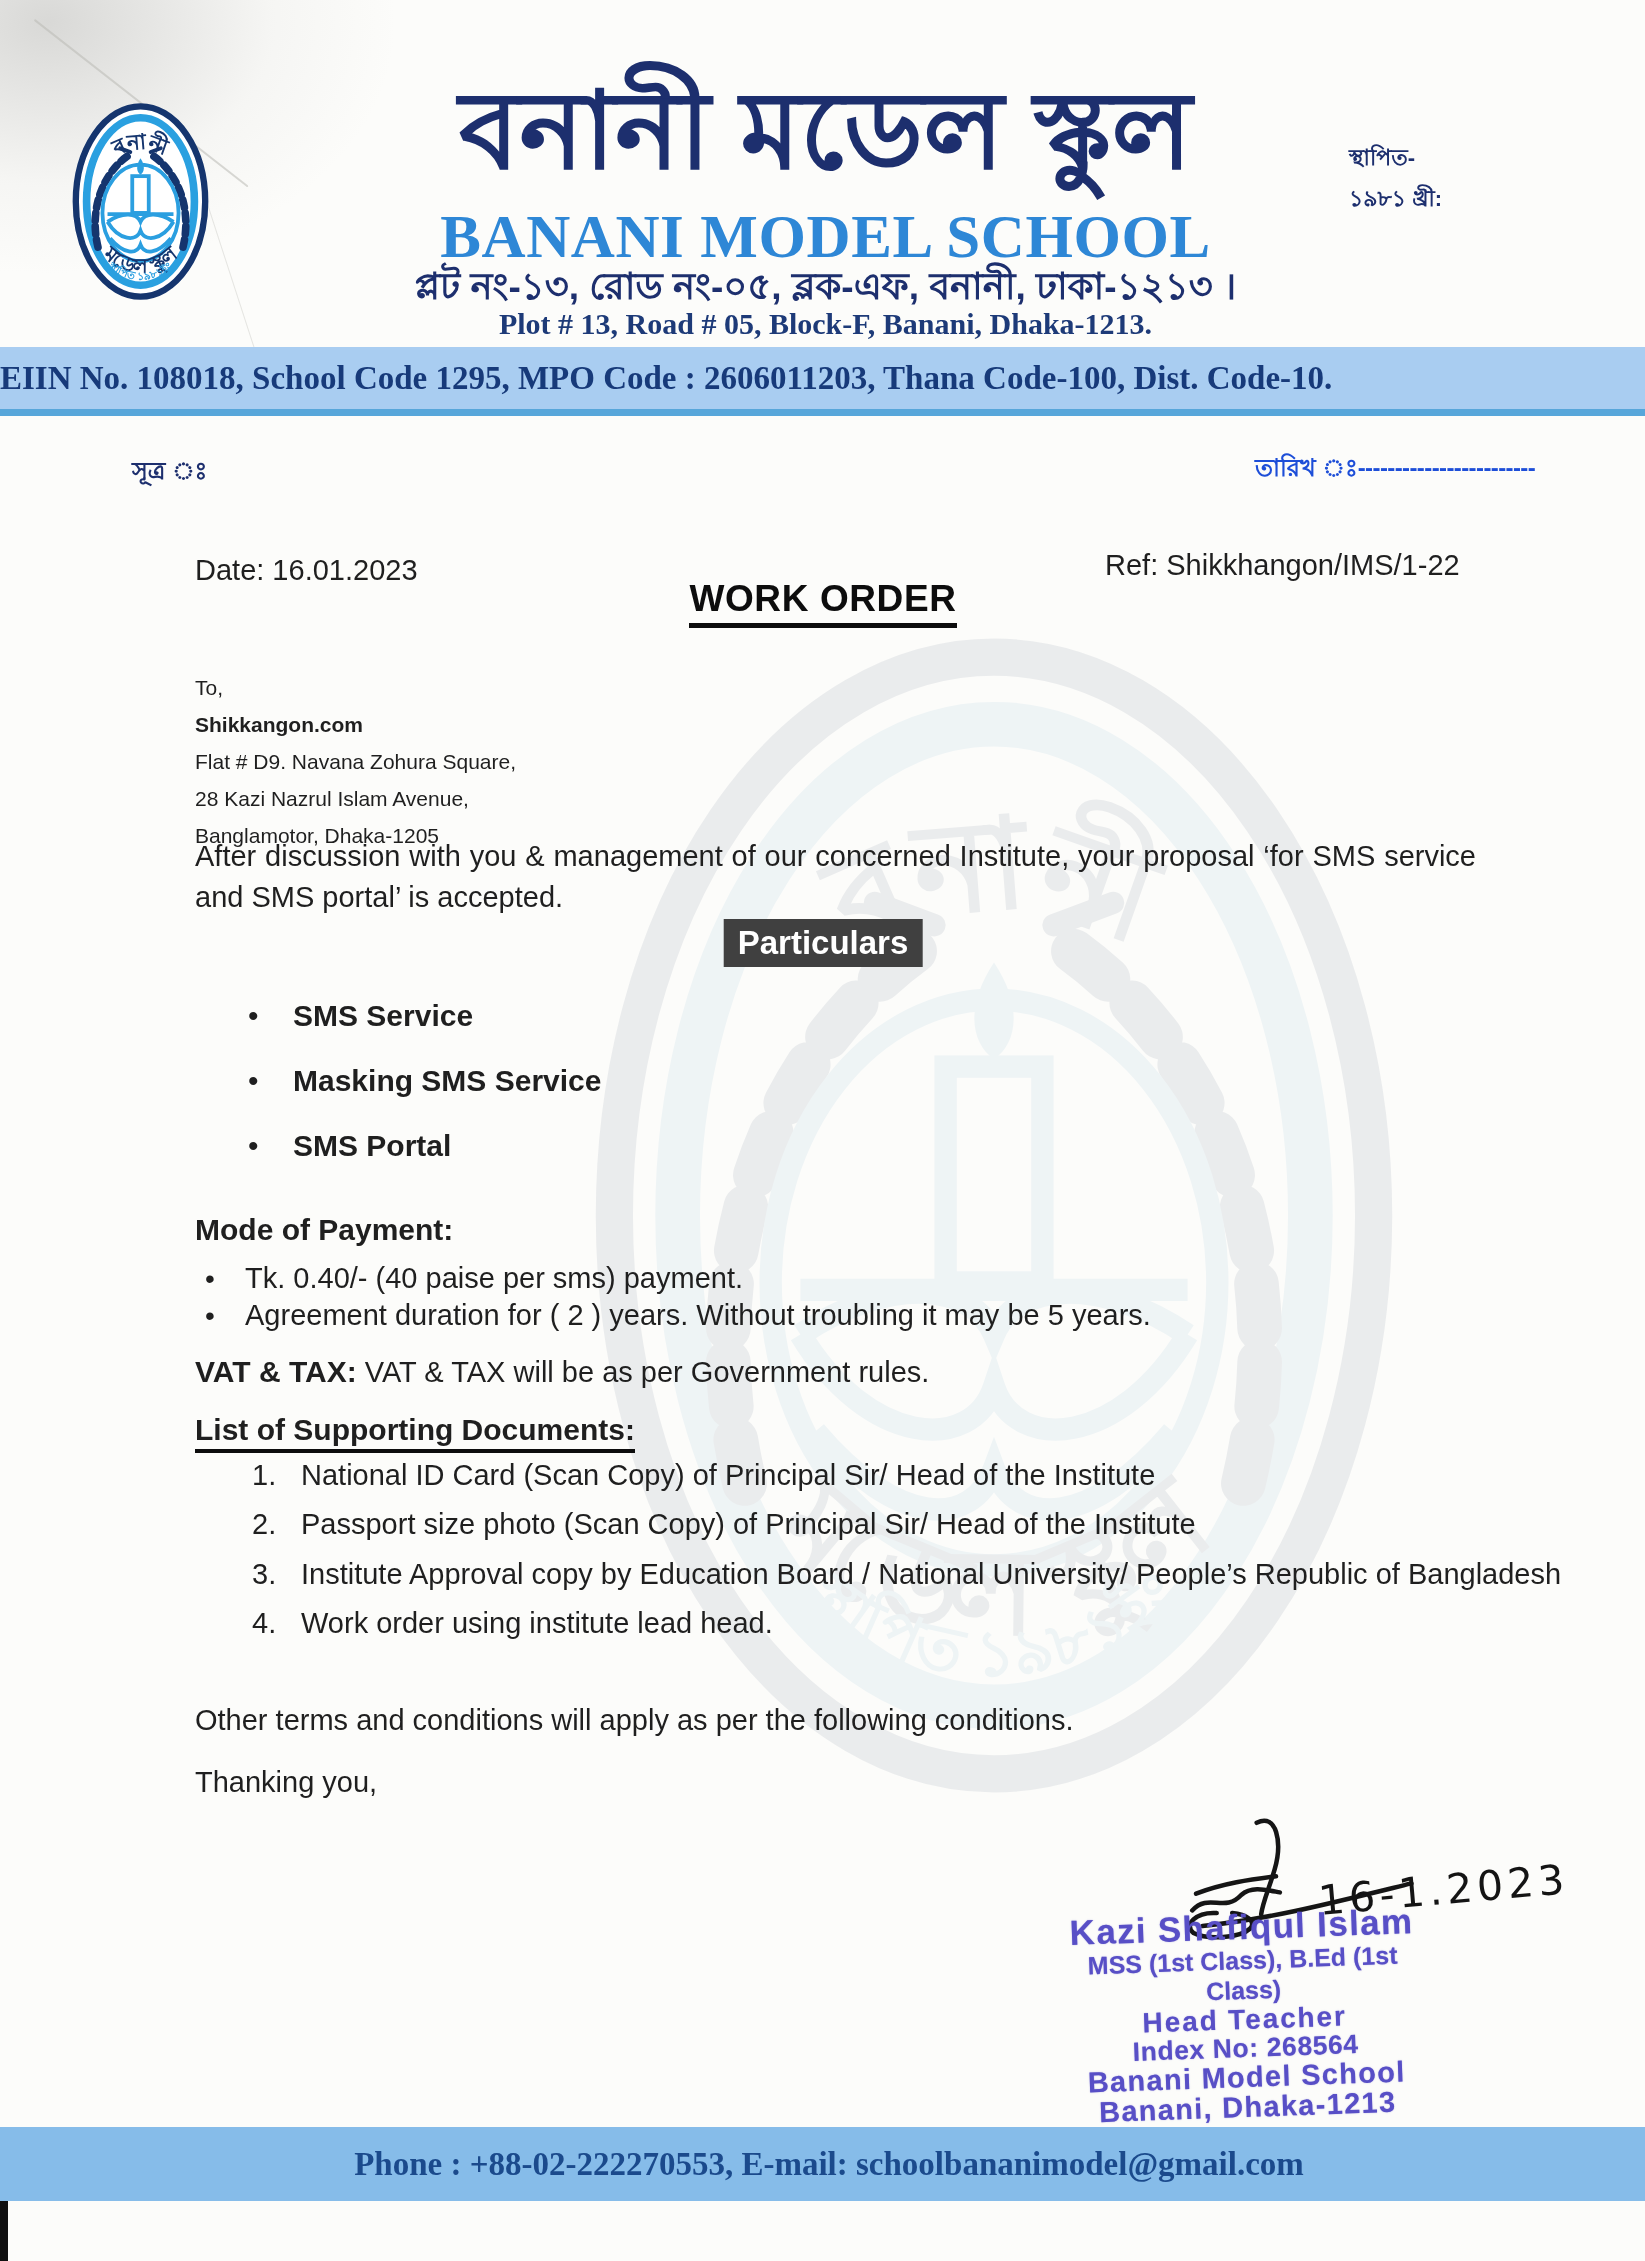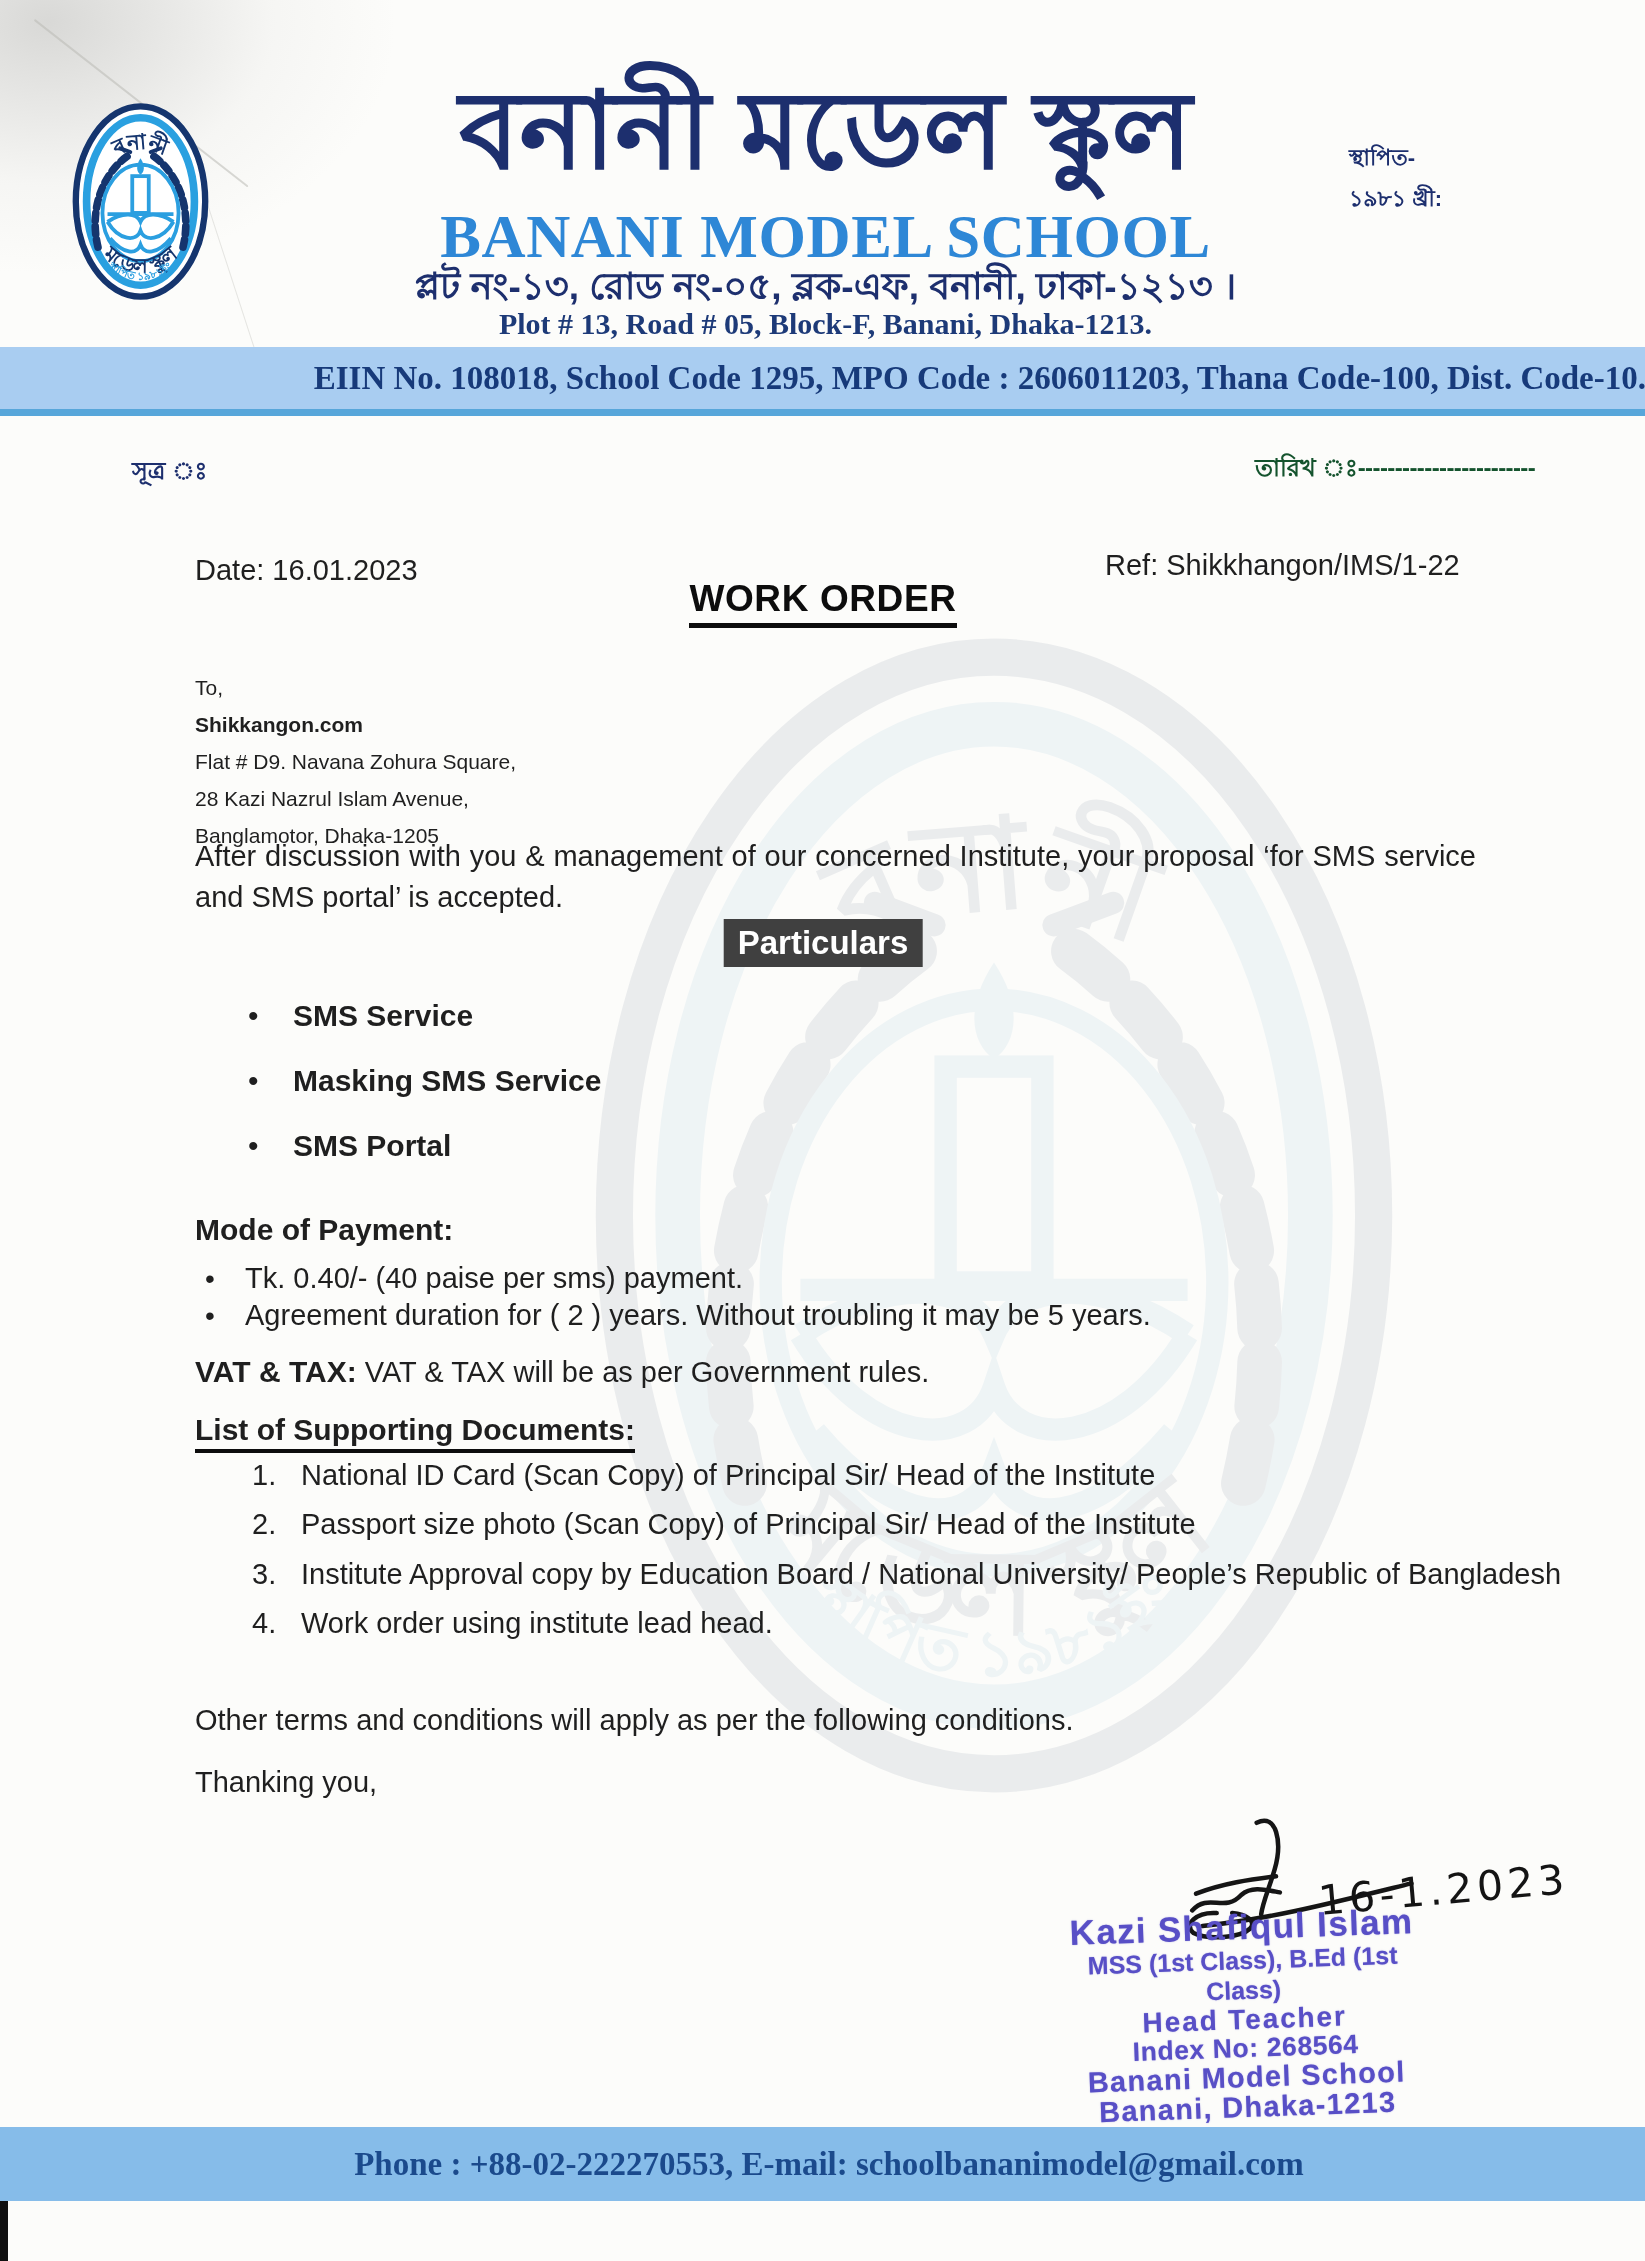--- a/index.html
+++ b/index.html
@@ -26,26 +26,26 @@
   .hdr-center{left:277px;width:1097px;text-align:center;}
   .school-name-bn{top:63px;font-size:108px;line-height:136px;font-weight:700;color:#1d2f6e;}
   .school-name-en{top:204px;font-size:61px;line-height:65px;font-weight:700;color:#2e87d6;
     font-family:"Liberation Serif","DejaVu Serif",serif;letter-spacing:0.6px;}
   .address-bn{top:266px;font-size:37px;line-height:41px;font-weight:700;color:#1d2f6e;}
   .address-en{top:306px;font-size:30px;line-height:35px;font-weight:700;color:#1d3a78;
     font-family:"Liberation Serif","DejaVu Serif",serif;}
   .established{left:1349px;top:137px;width:232px;font-size:22px;line-height:41px;font-weight:700;color:#1d2f6e;}
 
   .code-banner{left:0;top:347px;width:1646px;height:62px;background:#a9cdf1;
-    border-bottom:7.7px solid #57a6da;text-align:right;}
+    border-bottom:7.7px solid #57a6da;text-align:left;}
   .code-banner span{display:inline-block;line-height:62px;font-size:33px;font-weight:700;
     color:#173a7a;font-family:"Liberation Serif","DejaVu Serif",serif;}
 
   .sutra{left:132px;top:452px;font-size:24px;font-weight:700;color:#1d2f6e;}
-  .tarikh{left:1255px;top:449px;font-size:24px;font-weight:700;color:#14532d;white-space:nowrap;}
+  .tarikh{left:1255px;top:449px;font-size:24px;font-weight:700;color:#1d4ed8;white-space:nowrap;}
   .tarikh .dashes{letter-spacing:-0.6px;font-weight:700;}
 
   
   .date-line{left:195px;top:554px;font-size:29px;}
   .ref-line{left:1105px;top:549px;font-size:29px;}
   .doc-title{left:0;top:578px;width:1646px;text-align:center;}
   .doc-title span{font-size:37px;font-weight:700;letter-spacing:0.6px;color:#0d0d0d;
     border-bottom:5.8px solid #0d0d0d;padding-bottom:3.9px;}
 
   

